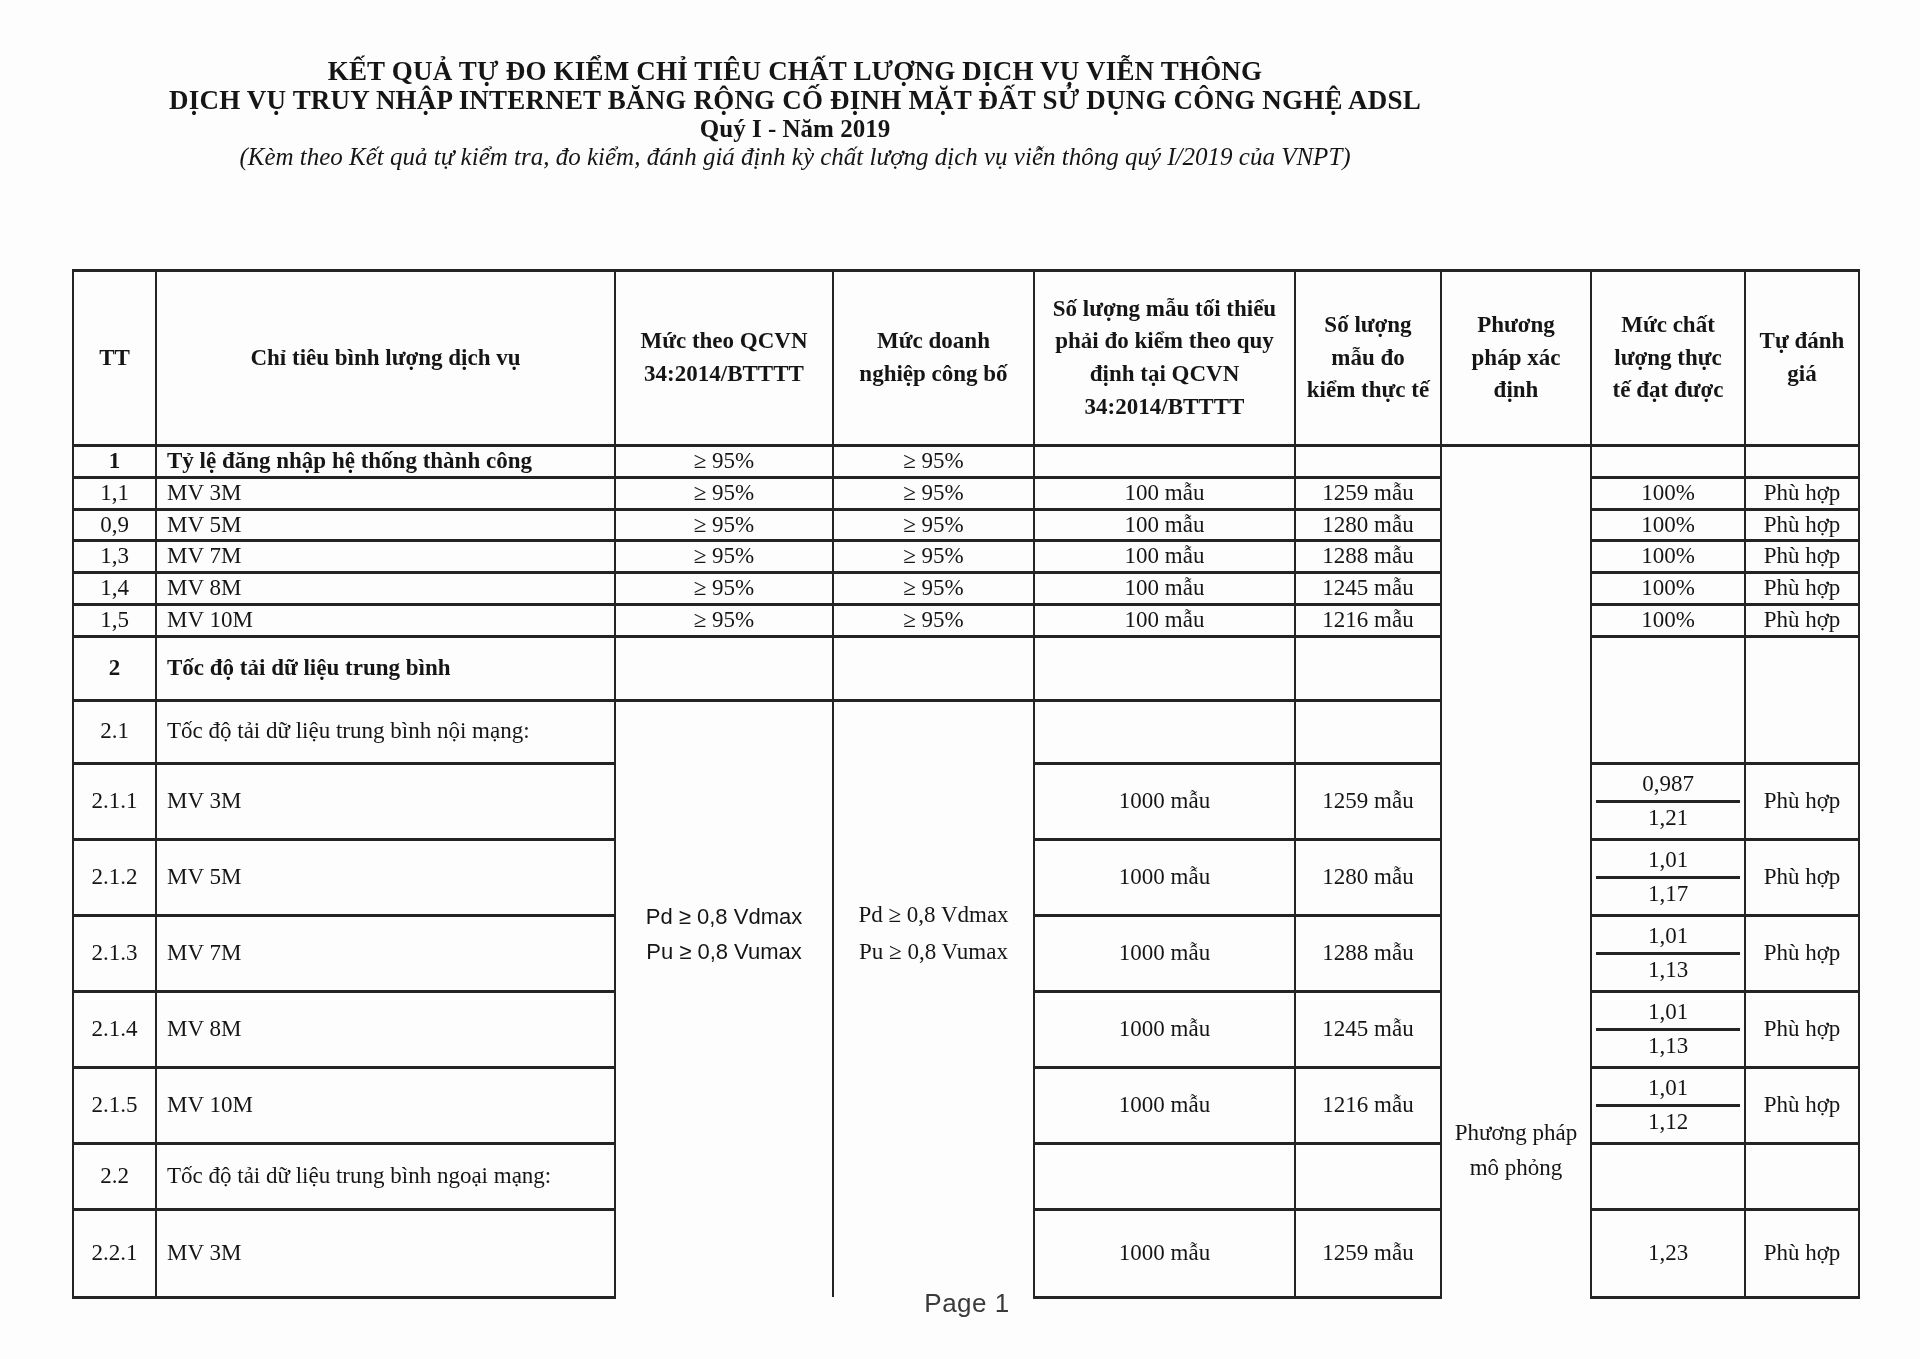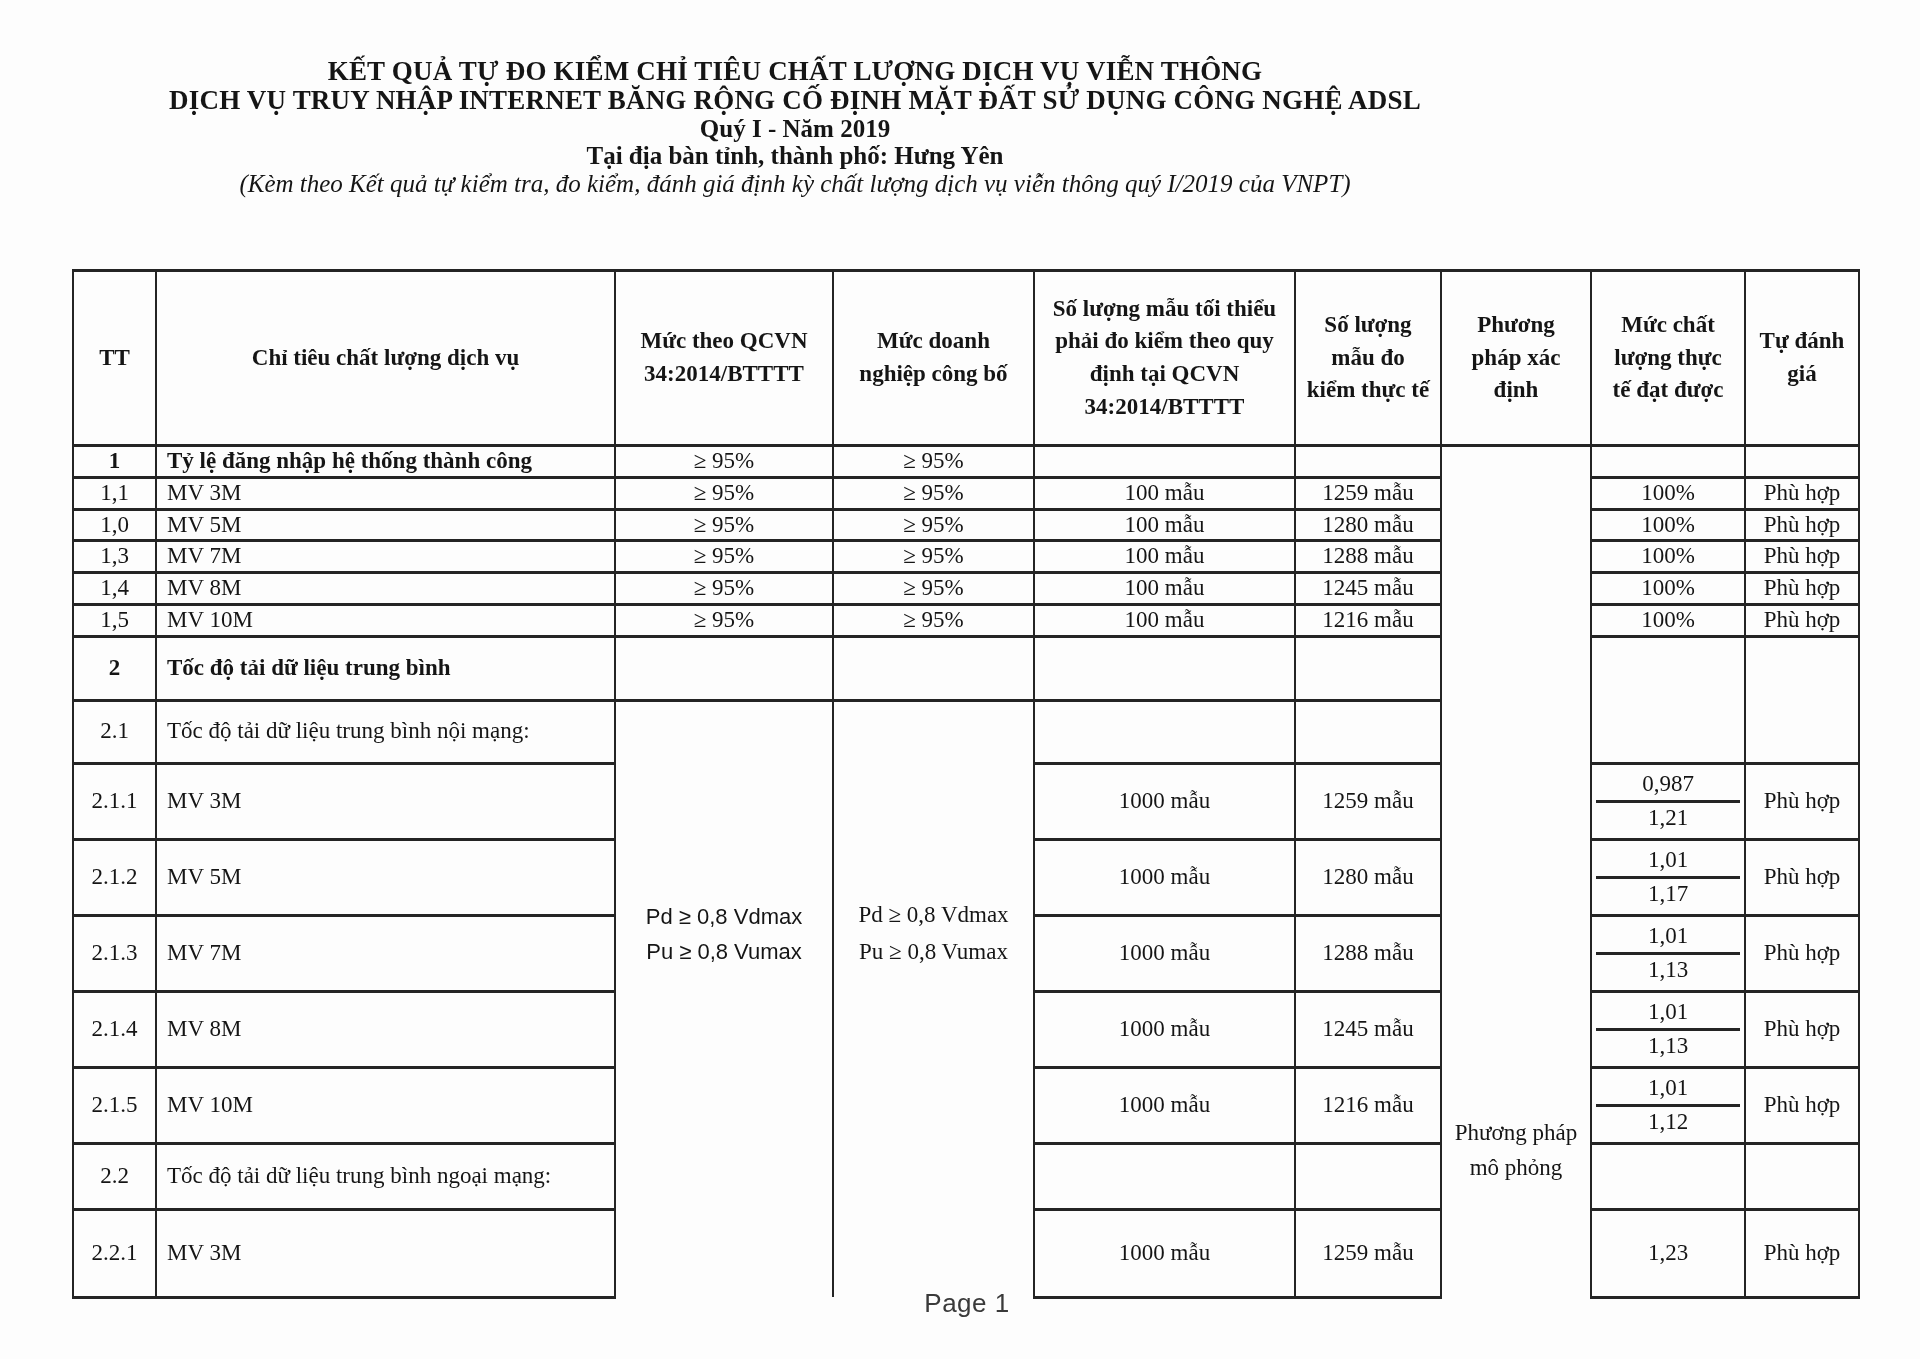--- a/index.html
+++ b/index.html
@@ -59,40 +59,39 @@
 </style>
 </head>
 <body>
 
 <div class="page">
 
   <div class="titles">
     <div class="t1">KẾT QUẢ TỰ ĐO KIỂM CHỈ TIÊU CHẤT LƯỢNG DỊCH VỤ VIỄN THÔNG</div>
     <div class="t2">DỊCH VỤ TRUY NHẬP INTERNET BĂNG RỘNG CỐ ĐỊNH MẶT ĐẤT SỬ DỤNG CÔNG NGHỆ ADSL</div>
     <div class="t3">Quý I - Năm 2019</div>
-    <div class="t4">Tại địa bàn tỉnh, thành phố: Hưng Yên</div>
     <div class="t5">(Kèm theo Kết quả tự kiểm tra, đo kiểm, đánh giá định kỳ chất lượng dịch vụ viễn thông quý I/2019 của VNPT)</div>
   </div>
 
   <table class="report">
     <colgroup>
       <col style="width:83px">
         <col style="width:459px">
         <col style="width:218px">
       <col style="width:201px">
         <col style="width:261px">
         <col style="width:146px">
       <col style="width:150px">
         <col style="width:154px">
         <col style="width:114px">
     </colgroup>
     <thead>
       <tr style="height:175px">
         <th>TT</th>
-        <th>Chỉ tiêu chất lượng dịch vụ</th>
+        <th>Chỉ tiêu bình lượng dịch vụ</th>
         <th>Mức theo QCVN
 34:2014/BTTTT</th>
         <th style="padding:0 18px">Mức doanh
 nghiệp công bố</th>
         <th>Số lượng mẫu tối thiểu
 phải đo kiểm theo quy
 định tại QCVN
 34:2014/BTTTT</th>
         <th>Số lượng
 mẫu đo
@@ -126,21 +125,21 @@
         <td>1,1</td>
         <td class="name">MV 3M</td>
         <td>≥ 95%</td>
         <td>≥ 95%</td>
         <td>100 mẫu</td>
         <td>1259 mẫu</td>
         <td>100%</td>
         <td>Phù hợp</td>
       </tr>
       <tr style="height:31px">
-        <td>1,0</td>
+        <td>0,9</td>
         <td class="name">MV 5M</td>
         <td>≥ 95%</td>
         <td>≥ 95%</td>
         <td>100 mẫu</td>
         <td>1280 mẫu</td>
         <td>100%</td>
         <td>Phù hợp</td>
       </tr>
       <tr style="height:31px">
         <td>1,3</td>

